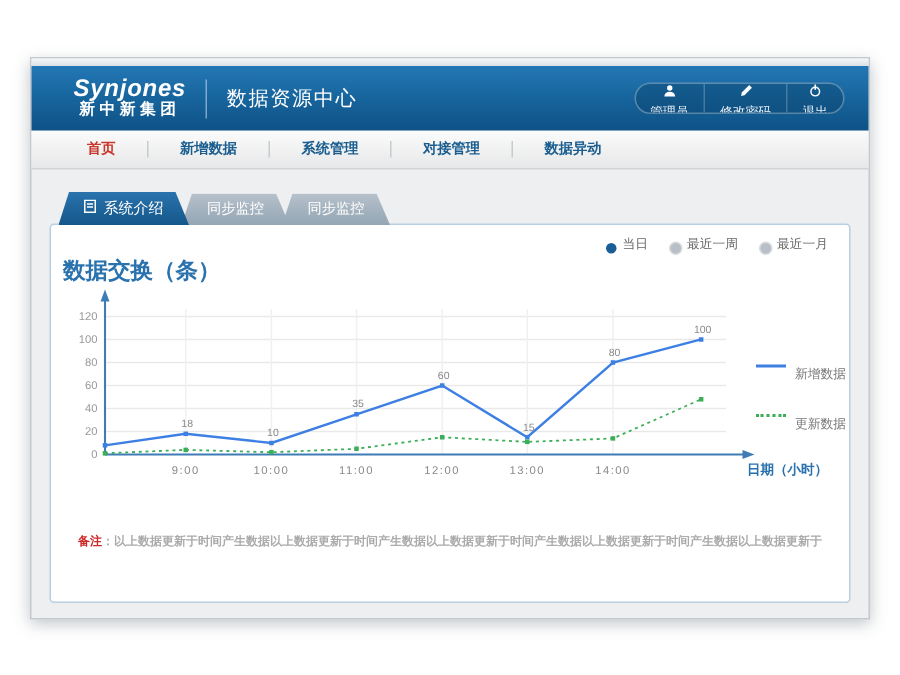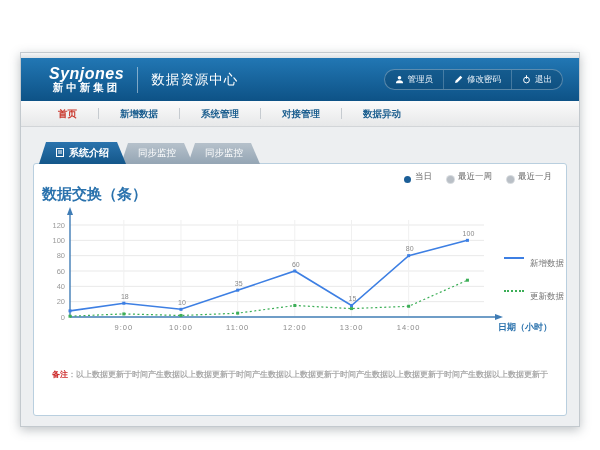--- a/index.html
+++ b/index.html
@@ -1,48 +1,48 @@
 <!DOCTYPE html>
 <html><head>
 <meta charset="utf-8">
 <style>
   * { margin:0; padding:0; box-sizing:border-box; }
   html,body { width:600px; height:450px; background:#ffffff; overflow:hidden;
     font-family:"Liberation Sans","DejaVu Sans",sans-serif; }
   .stage { position:relative; width:600px; height:450px; background:#fff; }
-  .window { position:absolute; left:20px; top:52px; width:560px; height:375px;
+  .window { position:absolute; left:20px; top:38px; width:560px; height:375px;
     background:#edeff1; border:1px solid #c3c9ce; box-shadow:0 3px 10px rgba(70,80,90,.35); }
   .win-strip { height:5px; background:linear-gradient(#f5f6f7,#dde1e4); }
   
   .app-header { position:relative; height:43px; background:linear-gradient(#2277b4,#0d5286);
     display:flex; align-items:center; padding:0 14px; }
   .logo { color:#fff; text-align:center; line-height:1.05; margin-left:14px; }
   .logo .brand { font-size:16px; font-weight:bold; letter-spacing:.5px; font-style:italic; }
   .logo .company { font-size:10.5px; font-weight:bold; letter-spacing:3px; }
   .hdr-divider { width:1px; height:26px; background:rgba(255,255,255,.45); margin:0 13px; }
   .app-title { color:#fff; font-size:13.5px; letter-spacing:1px; }
   .user-controls { position:absolute; right:16px; top:11px; height:21px; display:flex; align-items:stretch;
     background:rgba(8,60,98,.35); border:1px solid rgba(255,255,255,.30); border-radius:11px; overflow:hidden; }
   .uc-btn { display:flex; align-items:center; gap:4px; padding:0 10px; color:#eaf2f9; font-size:8.5px;
-    background:transparent; border:none; border-right:1px solid rgba(255,255,255,.22); cursor:pointer; }
+    background:transparent; border:none; border-right:1px solid rgba(255,255,255,.22); cursor:pointer;flex-direction:column; }
   .uc-btn:last-child { border-right:none; }
   .uc-btn svg { display:block; }
   
   .nav { height:26px; background:linear-gradient(#fbfbfb,#e7e8e9); border-bottom:1px solid #d2d5d8;
     display:flex; align-items:center; padding-left:16px; }
   .nav-item { font-size:9.5px; font-weight:bold; color:#1b5e8f; padding:0 21px; line-height:26px;
     text-decoration:none; cursor:pointer; }
   .nav-item.active { color:#c9372c; }
   .nav-sep { width:1px; height:11px; background:#c6cbd0; }
   
   .content { position:relative; padding:15px 12px 0 12px; }
   .tabbar { display:flex; align-items:flex-end; margin-left:6px; position:relative; z-index:3; height:22px; }
   .tab { height:22px; display:flex; align-items:center; gap:5px; padding:0 17px; color:#fff; cursor:pointer;
     clip-path:polygon(7px 0, calc(100% - 9px) 0, 100% 100%, 0 100%); }
-  .tab.active { background:linear-gradient(#2a73ad,#14578a); font-size:10px; font-weight:bold; z-index:4; }
+  .tab.active { background:linear-gradient(#2a73ad,#14578a); font-size:10px; font-weight:normal; z-index:4; }
   .tab.inactive { background:linear-gradient(#b6c1cb,#94a5b4); font-size:9.5px; height:21px; margin-left:-5px; z-index:2; }
   .panel { position:relative; margin-top:-1px; height:253px; background:#fff;
     border:1px solid #b9cfdf; border-radius:3px; }
   
   .filters { position:absolute; top:7px; right:14px; display:flex; gap:15px; align-items:center; }
   .filter { display:flex; align-items:flex-end; gap:4px; cursor:pointer; }
   .radio-dot { width:7px; height:7px; border-radius:50%; background:#b9bfc6; box-shadow:0 0 0 1px #d7dbdf; }
   .filter.selected .radio-dot { background:#1b5e97; box-shadow:none; }
   .filter .flabel { font-size:8.5px; color:#666; }
   

